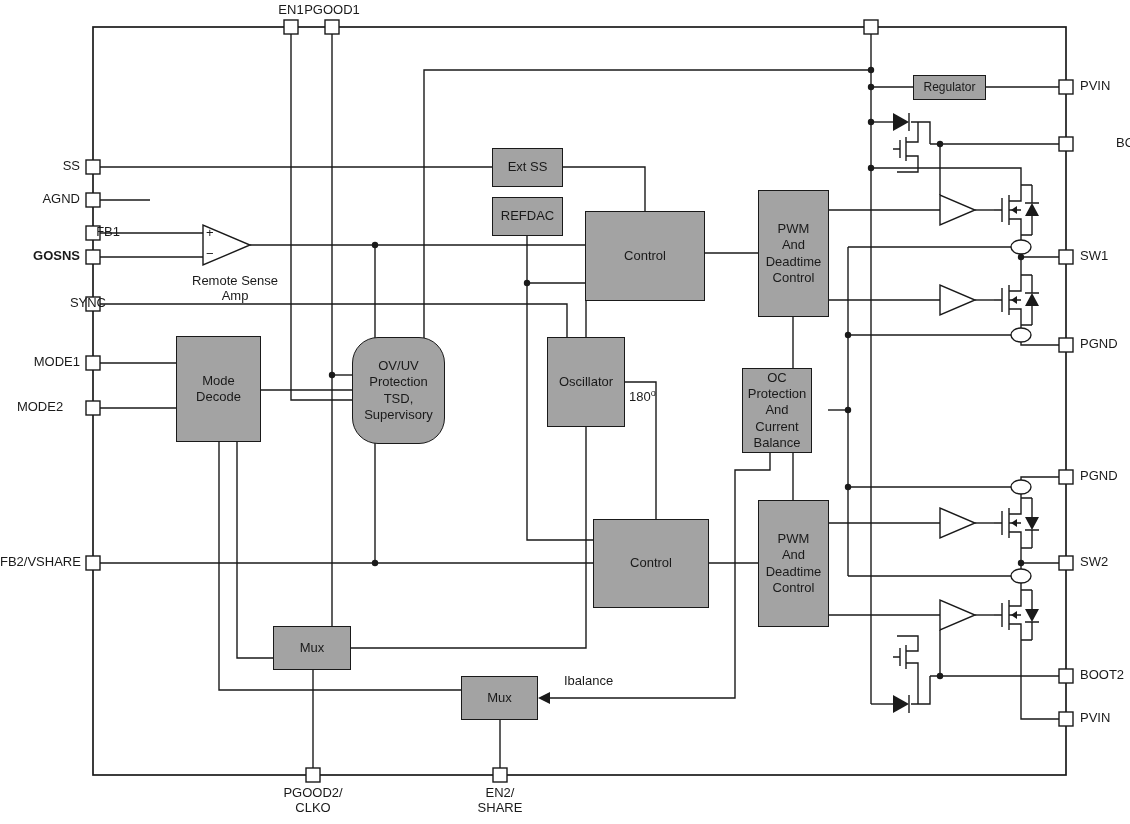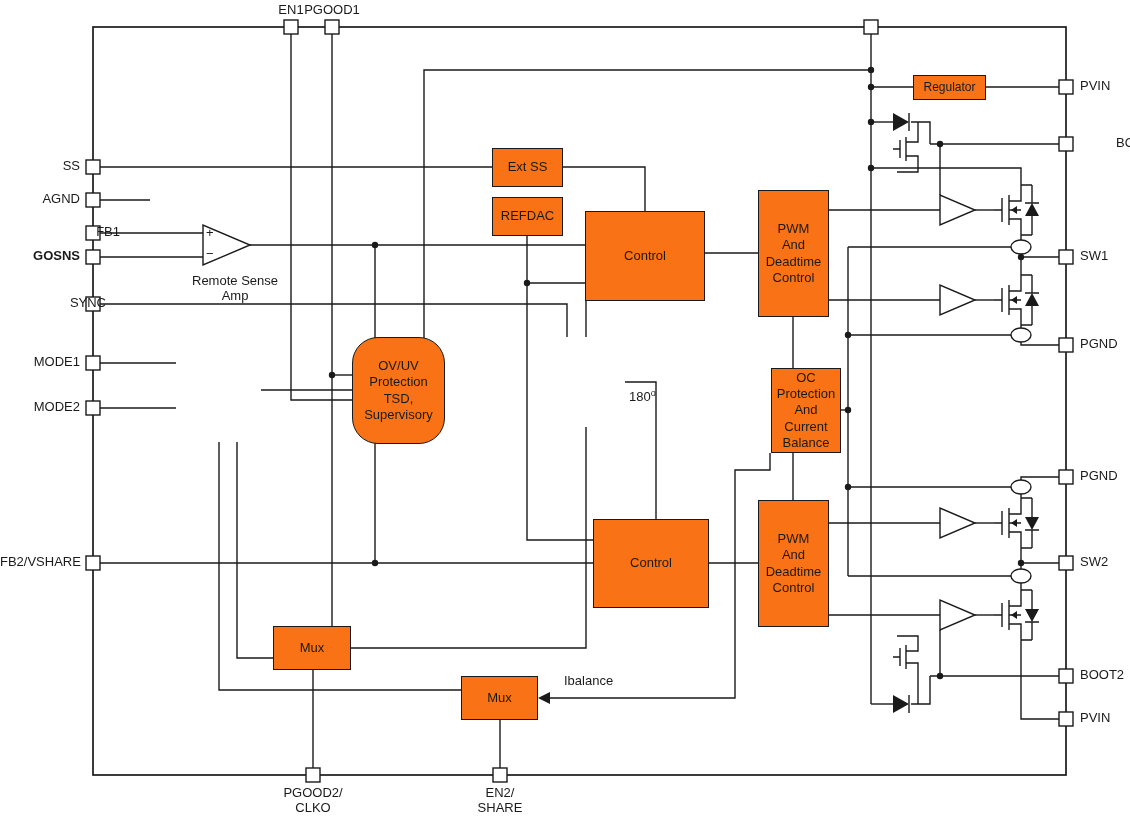--- a/index.html
+++ b/index.html
@@ -5,21 +5,21 @@
   html,body{margin:0;padding:0;background:#fff;}
   .canvas{position:relative;width:1130px;height:824px;background:#ffffff;
           font-family:"Liberation Sans",sans-serif;color:#1a1a1a;overflow:hidden;}
   svg{position:absolute;left:0;top:0;}
   .w{fill:none;stroke:#1a1a1a;stroke-width:1.4;}
   .border{fill:none;stroke:#1a1a1a;stroke-width:1.7;}
   .pin{fill:#ffffff;stroke:#1a1a1a;stroke-width:1.4;}
   .shape{fill:#ffffff;stroke:#1a1a1a;stroke-width:1.4;}
   .solid{fill:#1a1a1a;stroke:none;}
   .dot{fill:#1a1a1a;stroke:none;}
-  .block{position:absolute;box-sizing:border-box;border:1.5px solid #1a1a1a;background:#f97316;
+  .block{position:absolute;box-sizing:border-box;border:1.5px solid #1a1a1a;background:#a3a3a3;
          display:flex;align-items:center;justify-content:center;text-align:center;
          font-size:13px;line-height:1.25;white-space:pre-line;}
   .lbl{position:absolute;font-size:13px;line-height:1.15;white-space:pre-line;}
   .lbl.r{text-align:right;}
   .lbl.c{text-align:center;}
   .sup{font-size:9px;vertical-align:super;}
 </style>
 </head>
 <body>
 
@@ -182,25 +182,28 @@
     </g>
   </svg>
 
   <div class="block" style="left:492px;top:148px;width:71px;height:39px;">Ext SS</div>
   <div class="block" style="left:492px;top:197px;width:71px;height:39px;">REFDAC</div>
   <div class="block" style="left:585px;top:211px;width:120px;height:90px;">Control</div>
   <div class="block" style="left:758px;top:190px;width:71px;height:127px;">PWM
 And
 Deadtime
 Control</div>
+  <div class="block" style="left:176px;top:336px;width:85px;height:106px;">Mode
+Decode</div>
   <div class="block" style="left:352px;top:337px;width:93px;height:107px;border-radius:26px;">OV/UV
 Protection
 TSD,
 Supervisory</div>
-  <div class="block" style="left:771px;top:368px;width:70px;height:85px;">OC
+  <div class="block" style="left:547px;top:337px;width:78px;height:90px;">Oscillator</div>
+  <div class="block" style="left:742px;top:368px;width:70px;height:85px;">OC
 Protection
 And
 Current
 Balance</div>
   <div class="block" style="left:593px;top:519px;width:116px;height:89px;">Control</div>
   <div class="block" style="left:758px;top:500px;width:71px;height:127px;">PWM
 And
 Deadtime
 Control</div>
   <div class="block" style="left:273px;top:626px;width:78px;height:44px;">Mux</div>
@@ -214,21 +217,21 @@
 Amp</div>
   <div class="lbl" style="left:564px;top:674px;width:80px;">Ibalance</div>
   <div class="lbl" style="left:629px;top:388px;"><span>180</span><span class="sup">o</span></div>
 
   <div class="lbl r" style="left:0;top:159px;width:80px;">SS</div>
   <div class="lbl r" style="left:0;top:192px;width:80px;">AGND</div>
   <div class="lbl r" style="left:0;top:225px;width:80px;padding-left:40px;">FB1</div>
   <div class="lbl r" style="left:0;top:249px;width:80px;font-weight:bold;">GOSNS</div>
   <div class="lbl r" style="left:0;top:296px;width:80px;padding-left:26px;">SYNC</div>
   <div class="lbl r" style="left:0;top:355px;width:80px;">MODE1</div>
-  <div class="lbl r" style="left:0;top:400px;width:80px;">MODE2</div>
+  <div class="lbl r" style="left:0;top:400px;width:80px;text-align:center;">MODE2</div>
   <div class="lbl r" style="left:0;top:555px;width:80px;">FB2/VSHARE</div>
 
   <div class="lbl c" style="left:266px;top:3px;width:50px;">EN1</div>
   <div class="lbl c" style="left:301px;top:3px;width:62px;">PGOOD1</div>
 
   <div class="lbl" style="left:1080px;top:79px;width:48px;">PVIN</div>
   <div class="lbl" style="left:1080px;top:136px;width:48px;margin-left:36px;">BOOT1</div>
   <div class="lbl" style="left:1080px;top:249px;width:48px;">SW1</div>
   <div class="lbl" style="left:1080px;top:337px;width:48px;">PGND</div>
   <div class="lbl" style="left:1080px;top:469px;width:48px;">PGND</div>

